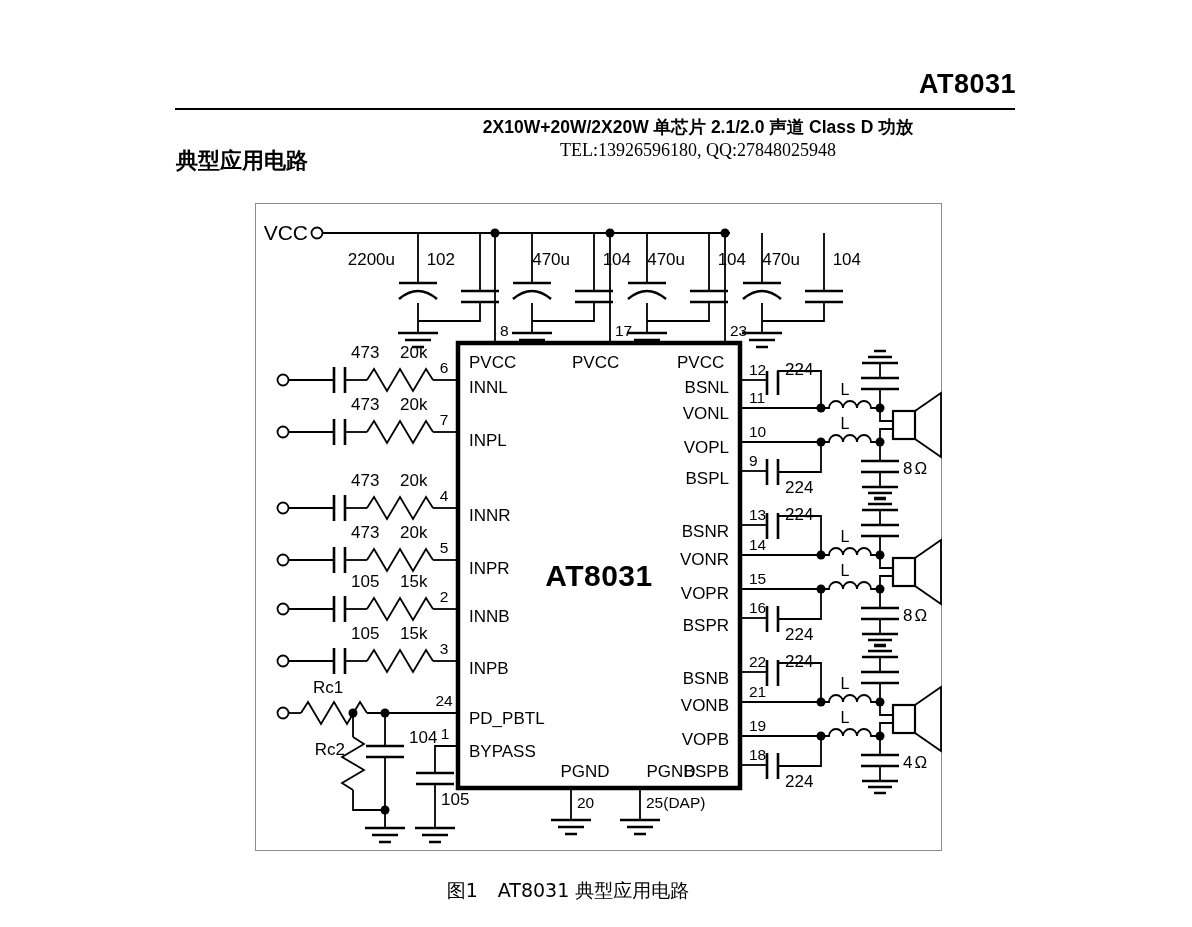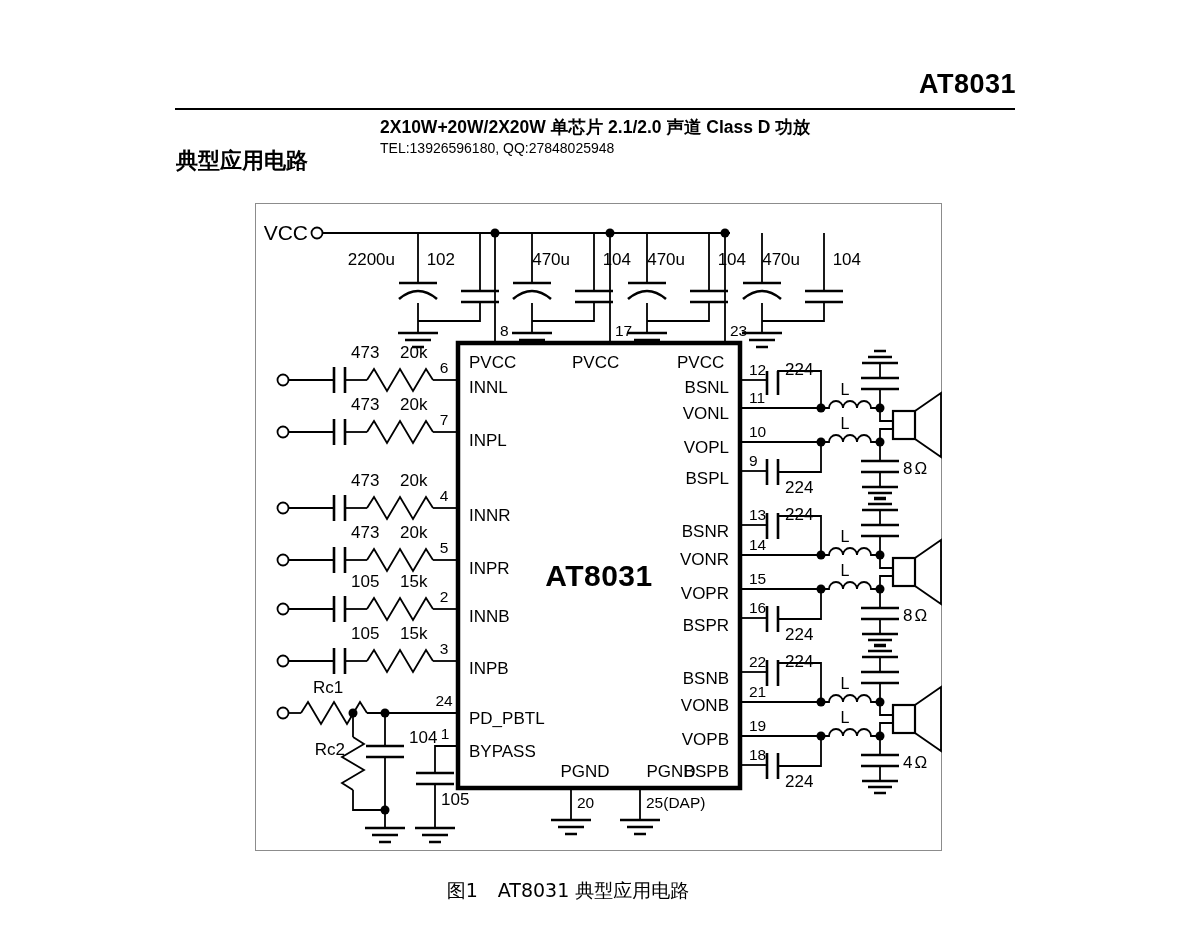--- a/index.html
+++ b/index.html
@@ -17,27 +17,29 @@
     position:absolute; right:176px; top:69px;
     font-size:27px; font-weight:bold; letter-spacing:0.5px;
     font-family:"Liberation Sans", sans-serif;
   }
   .hdr-rule {
     position:absolute; left:175px; top:108px; width:840px; height:0;
     border-top:2.5px solid #000;
   }
   .hdr-sub {
     position:absolute; left:380px; top:115px; width:636px;
+    text-align:center;
     font-size:17.5px; font-weight:bold;
     font-family:"Liberation Sans", sans-serif;
   }
   .hdr-tel {
     position:absolute; left:380px; top:140px; width:636px;
-    font-size:14px;
-    font-family:Liberation Sans, sans-serif;
+    text-align:center;
+    font-size:18px;
+    font-family:Liberation Serif, serif;
   }
   .sec-title {
     position:absolute; left:176px; top:146px;
     font-size:22px; font-weight:bold;
     font-family:Liberation Mono, monospace;
   }
 
   
   .fig-box {
     position:absolute; left:255px; top:203px;

